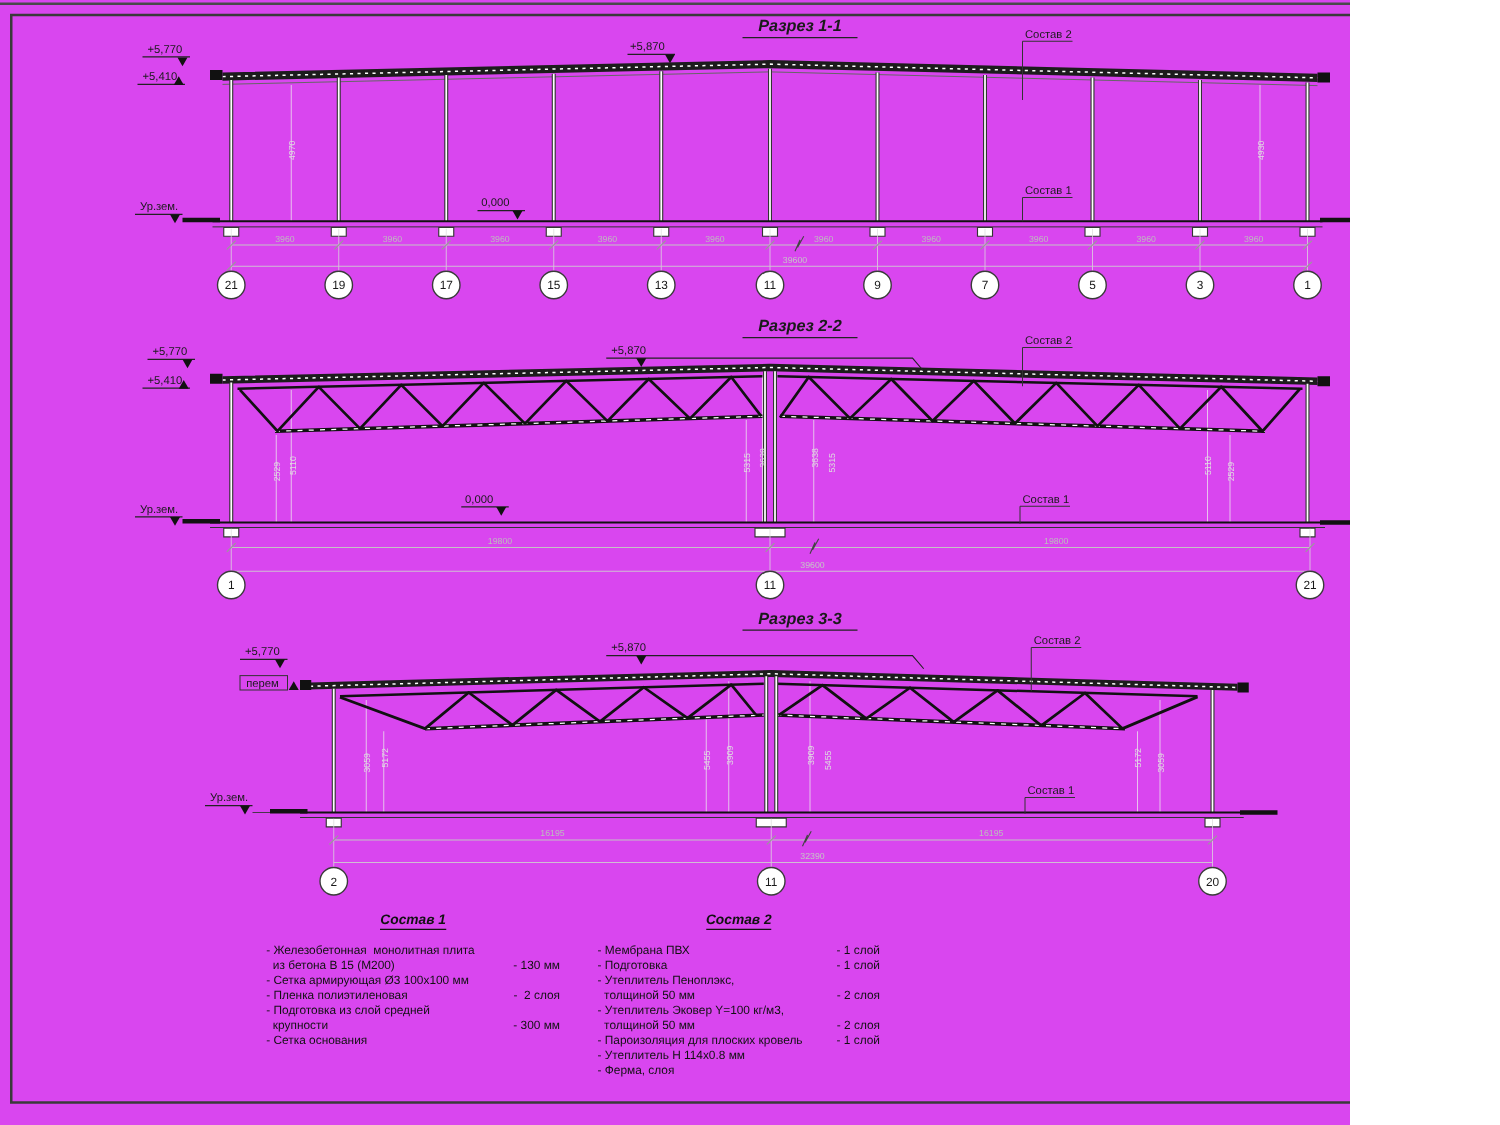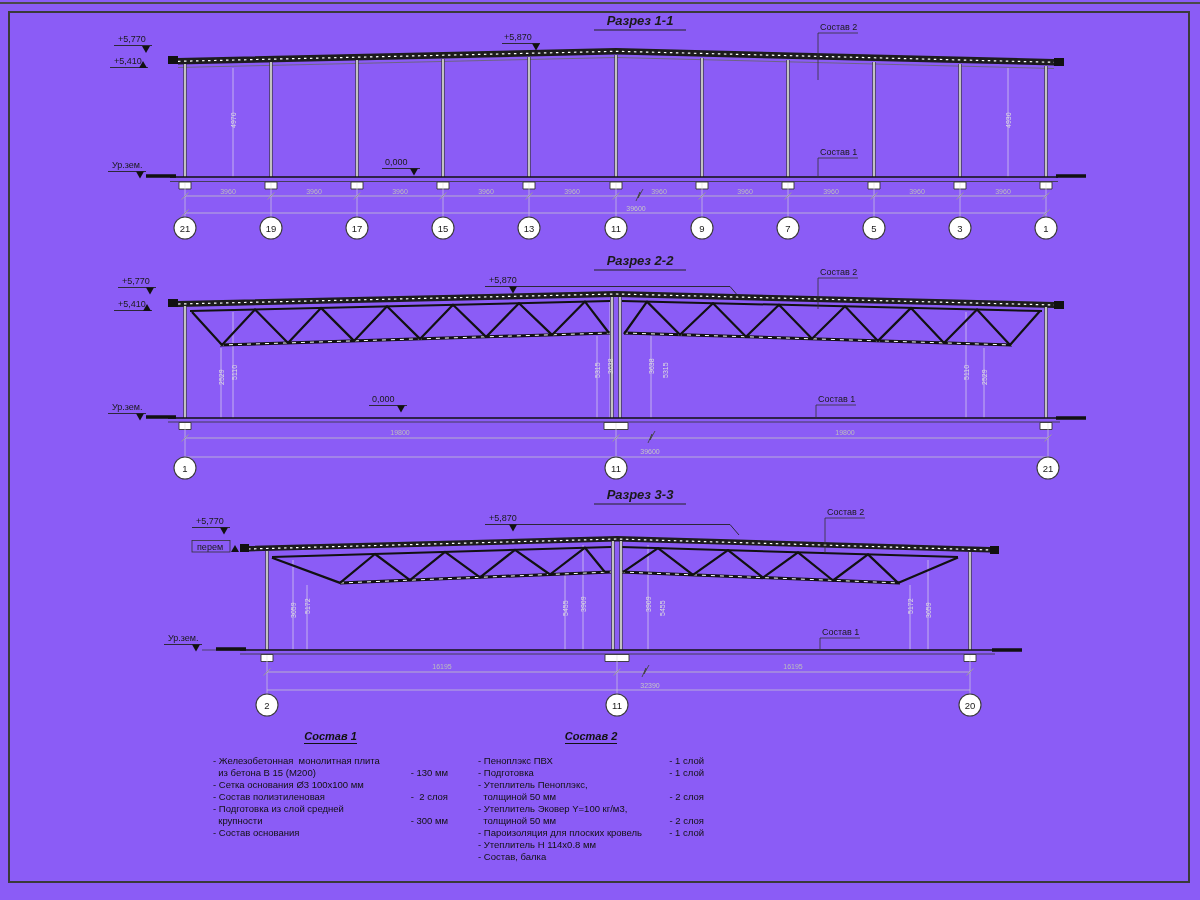--- a/index.html
+++ b/index.html
@@ -1,16 +1,16 @@
 <!DOCTYPE html>
 <html><head>
 <meta charset="utf-8">
 <style>
   html,body{margin:0;padding:0;background:#fff;}
-  #sheet{position:relative;width:1200px;height:900px;background:#8b5cf6;overflow:hidden;
+  #sheet{position:relative;width:1080px;height:900px;background:#d946ef;overflow:hidden;
          font-family:"Liberation Sans",sans-serif;}
   #topline{position:absolute;left:0;top:2px;width:100%;height:2px;background:#4a4a4a;}
   #frame{position:absolute;left:8px;top:11px;width:1182px;height:872px;border:2px solid #3a3a3a;box-sizing:border-box;}
   svg{position:absolute;left:0;top:0;}
   svg text{font-family:"Liberation Sans",sans-serif;fill:#1a1a1a;}
   .ttl{font:italic 700 13px "Liberation Sans",sans-serif;}
   .ann{font-size:9px;}
   .dimtxt{font-size:7px;fill:#bdbdbd;}
   .tottxt{font-size:7px;fill:#c6c6c6;}
   .vdim{font-size:7px;fill:#dedede;}
@@ -281,42 +281,42 @@
   </svg>
 
   <div class="legend" style="left:213px;top:730px;width:235px;">
     <span class="lt"><span>Состав 1</span></span>
     <div class="row">
         <span class="t">- Железобетонная  монолитная плита
   из бетона В 15 (М200)</span>
         <span class="v">- 130 мм</span>
       </div>
     <div class="row">
-        <span class="t">- Сетка основания Ø3 100x100 мм</span>
+        <span class="t">- Сетка армирующая Ø3 100x100 мм</span>
         <span class="v"></span>
       </div>
     <div class="row">
-        <span class="t">- Состав полиэтиленовая</span>
+        <span class="t">- Пленка полиэтиленовая</span>
         <span class="v">-  2 слоя</span>
       </div>
     <div class="row">
         <span class="t">- Подготовка из слой средней
   крупности</span>
         <span class="v">- 300 мм</span>
       </div>
     <div class="row">
-        <span class="t">- Состав основания</span>
+        <span class="t">- Сетка основания</span>
         <span class="v"></span>
       </div>
   </div>
 
   <div class="legend" style="left:478px;top:730px;width:226px;">
     <span class="lt"><span>Состав 2</span></span>
     <div class="row">
-        <span class="t">- Пеноплэкс ПВХ</span>
+        <span class="t">- Мембрана ПВХ</span>
         <span class="v">- 1 слой</span>
       </div>
     <div class="row">
         <span class="t">- Подготовка</span>
         <span class="v">- 1 слой</span>
       </div>
     <div class="row">
         <span class="t">- Утеплитель Пеноплэкс,
   толщиной 50 мм</span>
         <span class="v">- 2 слоя</span>
@@ -328,17 +328,17 @@
       </div>
     <div class="row">
         <span class="t">- Пароизоляция для плоских кровель</span>
         <span class="v">- 1 слой</span>
       </div>
     <div class="row">
         <span class="t">- Утеплитель Н 114x0.8 мм</span>
         <span class="v"></span>
       </div>
     <div class="row">
-        <span class="t">- Состав, балка</span>
+        <span class="t">- Ферма, слоя</span>
         <span class="v"></span>
       </div>
   </div>
 </div>
 
 </body></html>

